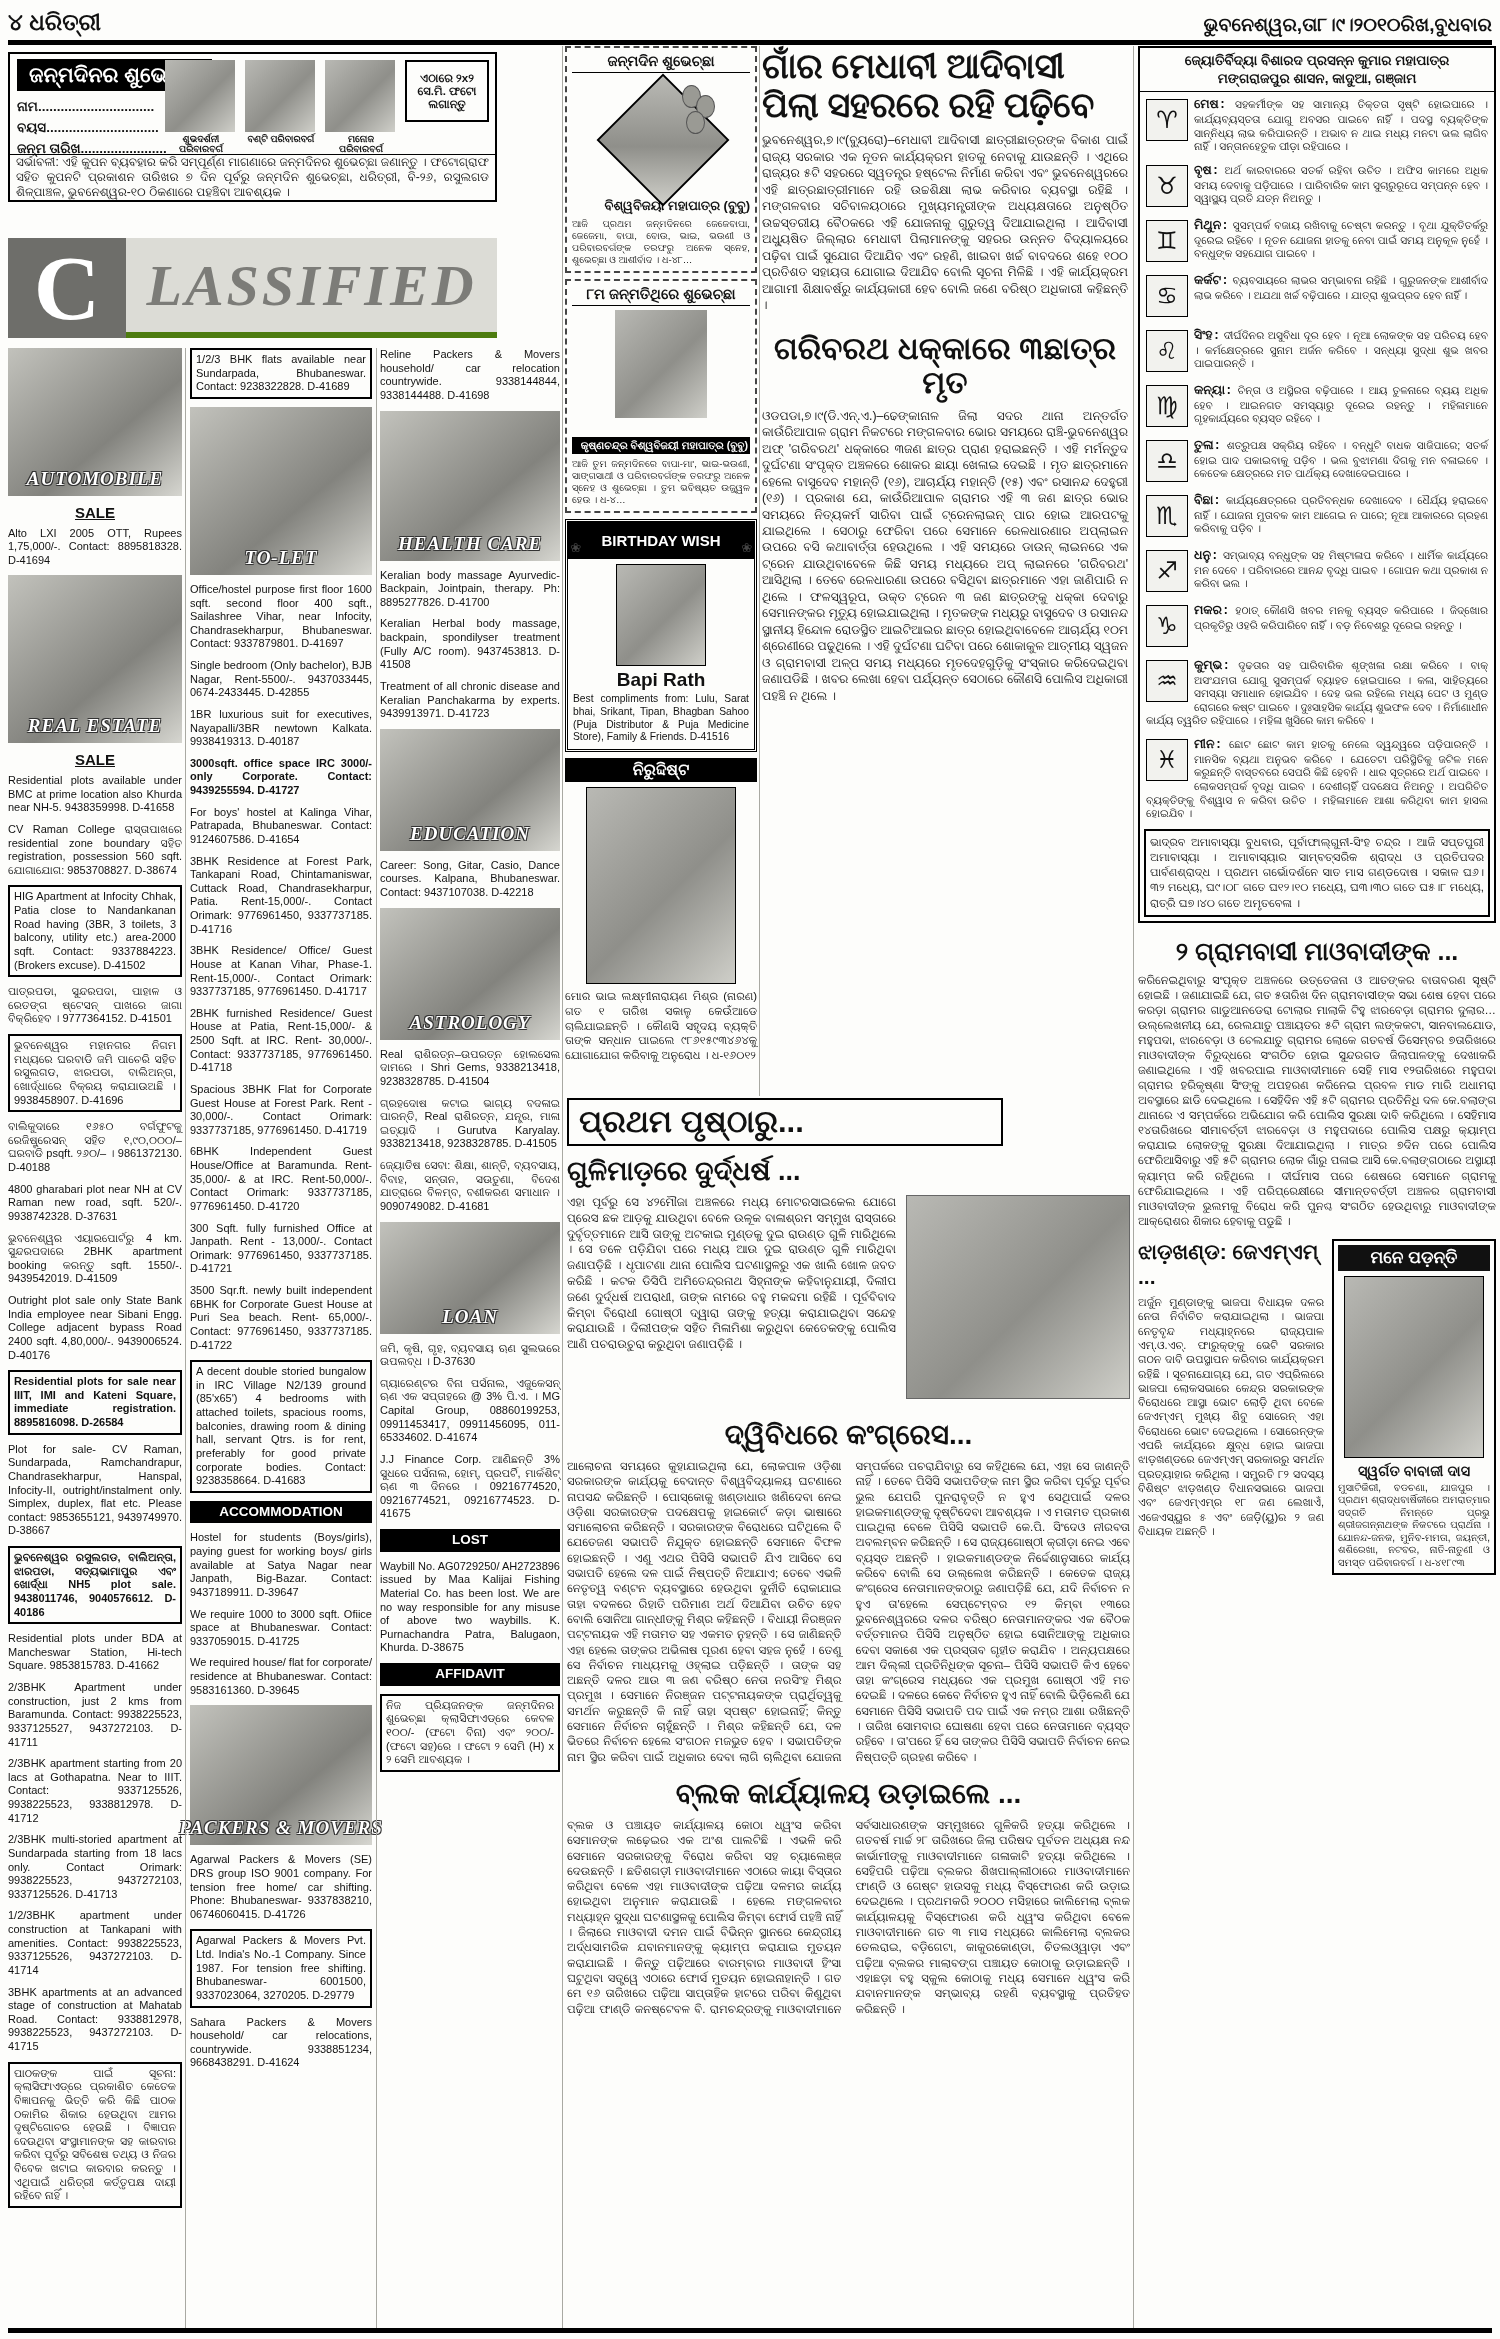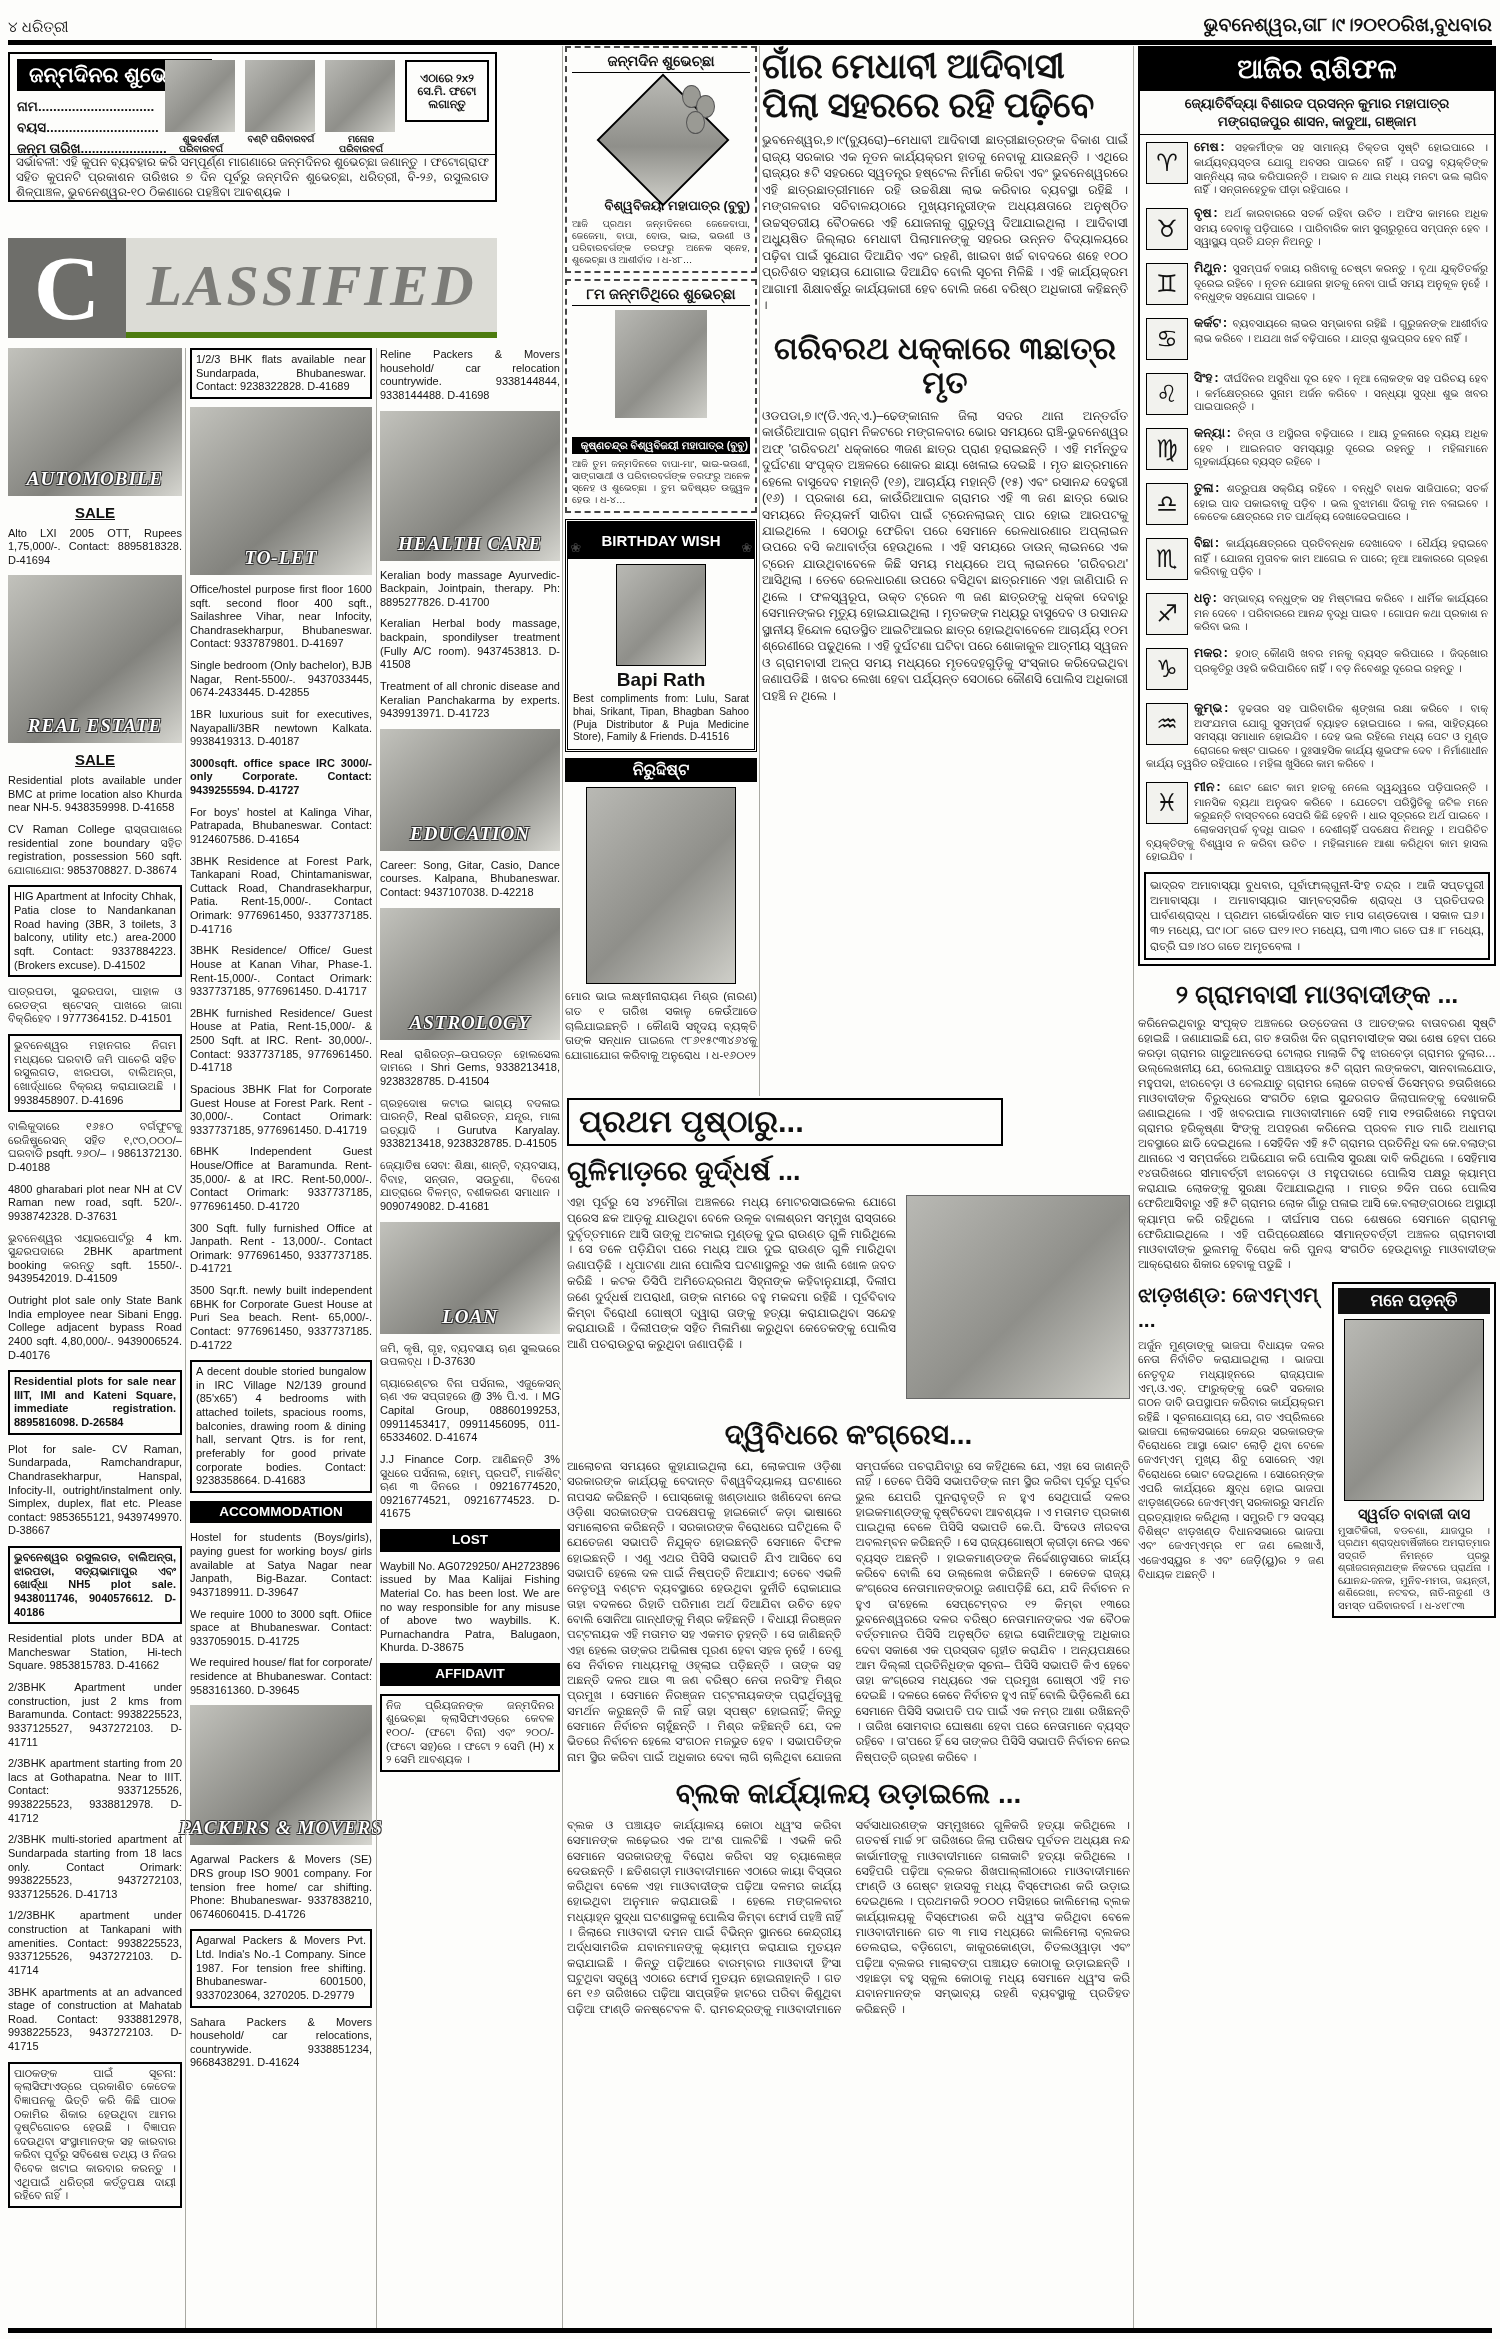--- a/index.html
+++ b/index.html
@@ -1,21 +1,21 @@
 <!DOCTYPE html>
 <html><head>
 <meta charset="utf-8">
 <style>
   html,body{margin:0;padding:0;background:#e8e8e4;}
   #page{position:relative;width:1500px;height:2339px;background:#fdfdfb;color:#111;
         font-family:"Liberation Sans","DejaVu Sans",sans-serif;overflow:hidden;}
   .abs{position:absolute;}
   
   .topbar{left:8px;top:2px;width:1484px;height:34px;display:flex;justify-content:space-between;align-items:flex-end;}
-  .pg-folio{font-size:15px;font-weight:normal;margin-top:40px;}
+  .pg-folio{font-size:23px;font-weight:bold;margin-top:40px;}
   .pg-date{font-size:19px;font-weight:bold;}
   .toprule{left:8px;top:40px;width:1484px;height:5px;background:#000;}
   
   .coupon{left:8px;top:52px;width:489px;height:150px;border:2px solid #000;padding:5px 7px;box-sizing:border-box;}
   .coupon-title{display:inline-block;background:#000;color:#fff;font-weight:bold;font-size:21px;padding:4px 12px;}
   .coupon-fields{margin-top:6px;font-size:13.5px;font-weight:bold;line-height:1.55;}
   .coupon-photos{position:absolute;right:6px;top:6px;display:flex;gap:8px;}
   .cp{width:72px;text-align:center;}
   .cp .ph{width:70px;height:72px;}
   .cp .cap{font-size:9.5px;font-weight:bold;line-height:1.1;margin-top:2px;}
@@ -295,21 +295,20 @@
       <div class="twocol">ଆଲୋଚନା ସମୟରେ କୁହାଯାଇଥିଲା ଯେ, ଲୋକପାଳ ଓଡ଼ିଶା ସରକାରଙ୍କ କାର୍ଯ୍ୟକୁ ବେଦାନ୍ତ ବିଶ୍ୱବିଦ୍ୟାଳୟ ଘଟଣାରେ ନାପସନ୍ଦ କରିଛନ୍ତି । ପୋସ୍କୋକୁ ଖଣ୍ଡାଧାର ଖଣିଦେବା ନେଇ ଓଡ଼ିଶା ସରକାରଙ୍କ ପଦକ୍ଷେପକୁ ହାଇକୋର୍ଟ କଡ଼ା ଭାଷାରେ ସମାଲୋଚନା କରିଛନ୍ତି । ସରକାରଙ୍କ ବିରୋଧରେ ଘଟିଥିଲେ ବି ଯେତେଜଣ ସଭାପତି ନିଯୁକ୍ତ ହୋଇଛନ୍ତି ସେମାନେ ବିଫଳ ହୋଇଛନ୍ତି । ଏଣୁ ଏଥର ପିସିସି ସଭାପତି ଯିଏ ଆସିବେ ସେ ସଭାପତି ହେଲେ ଦଳ ପାଇଁ ନିଷ୍ପତ୍ତି ନିଆଯାଏ; ତେବେ ଏଭଳି ନେତୃତ୍ୱ ବଣ୍ଟନ ବ୍ୟବସ୍ଥାରେ ହେଉଥିବା ଦୁର୍ନୀତି ରୋକାଯାଇ ତାହା ବଦଳରେ ରିହାତି ପରିମାଣ ଅର୍ଥ ଦିଆଯିବା ଉଚିତ ହେବ ବୋଲି ସୋନିଆ ଗାନ୍ଧୀଙ୍କୁ ମିଶ୍ର କହିଛନ୍ତି । ବିଧାୟୀ ନିରଞ୍ଜନ ପଟ୍ଟନାୟକ ଏହି ମତାମତ ସହ ଏକମତ ନୁହନ୍ତି । ସେ ଜାଣିଛନ୍ତି ଏହା ହେଲେ ତାଙ୍କର ଅଭିଳାଷ ପୂରଣ ହେବା ସହଜ ନୁହେଁ । ତେଣୁ ସେ ନିର୍ବାଚନ ମାଧ୍ୟମକୁ ଓହ୍ଲାଇ ପଡ଼ିଛନ୍ତି । ତାଙ୍କ ସହ ଅଛନ୍ତି ଦଳର ଆଉ ୩ ଜଣ ବରିଷ୍ଠ ନେତା ନରସିଂହ ମିଶ୍ର ପ୍ରମୁଖ । ସେମାନେ ନିରଞ୍ଜନ ପଟ୍ଟନାୟକଙ୍କ ପ୍ରାର୍ଥିତ୍ୱକୁ ସମର୍ଥନ କରୁଛନ୍ତି କି ନାହିଁ ତାହା ସ୍ପଷ୍ଟ ହୋଇନାହିଁ; କିନ୍ତୁ ସେମାନେ ନିର୍ବାଚନ ଚାହୁଁଛନ୍ତି । ମିଶ୍ର କହିଛନ୍ତି ଯେ, ଦଳ ଭିତରେ ନିର୍ବାଚନ ହେଲେ ସଂଗଠନ ମଜଭୁତ ହେବ । ସଭାପତିଙ୍କ ନାମ ସ୍ଥିର କରିବା ପାଇଁ ଅଧିକାର ଦେବା ଲାଗି ଚାଲିଥିବା ଯୋଜନା ସମ୍ପର୍କରେ ପଚରାଯିବାରୁ ସେ କହିଥିଲେ ଯେ, ଏହା ସେ ଜାଣନ୍ତି ନାହିଁ । ତେବେ ପିସିସି ସଭାପତିଙ୍କ ନାମ ସ୍ଥିର କରିବା ପୂର୍ବରୁ ପୂର୍ବର ଭୁଲ ଯେପରି ପୁନରାବୃତ୍ତି ନ ହୁଏ ସେଥିପାଇଁ ଦଳର ହାଇକମାଣ୍ଡଙ୍କୁ ଦୃଷ୍ଟିଦେବା ଆବଶ୍ୟକ । ଏ ମତାମତ ପ୍ରକାଶ ପାଇଥିଲା ବେଳେ ପିସିସି ସଭାପତି କେ.ପି. ସିଂଦେଓ ନୀରବତା ଅବଲମ୍ବନ କରିଛନ୍ତି । ସେ ରାଜ୍ୟଗୋଷ୍ଠୀ କ୍ରୀଡ଼ା ନେଇ ଏବେ ବ୍ୟସ୍ତ ଅଛନ୍ତି । ହାଇକମାଣ୍ଡଙ୍କ ନିର୍ଦ୍ଦେଶାନୁସାରେ କାର୍ଯ୍ୟ କରିବେ ବୋଲି ସେ ଉଲ୍ଲେଖ କରିଛନ୍ତି । କେତେକ ରାଜ୍ୟ କଂଗ୍ରେସ ନେତାମାନଙ୍କଠାରୁ ଜଣାପଡ଼ିଛି ଯେ, ଯଦି ନିର୍ବାଚନ ନ ହୁଏ ତା'ହେଲେ ସେପ୍ଟେମ୍ବର ୧୨ କିମ୍ବା ୧୩ରେ ଭୁବନେଶ୍ୱରରେ ଦଳର ବରିଷ୍ଠ ନେତାମାନଙ୍କର ଏକ ବୈଠକ ବର୍ତ୍ତମାନର ପିସିସି ଅନୁଷ୍ଠିତ ହୋଇ ସୋନିଆଙ୍କୁ ଅଧିକାର ଦେବା ସକାଶେ ଏକ ପ୍ରସ୍ତାବ ଗୃହୀତ କରାଯିବ । ଅନ୍ୟପକ୍ଷରେ ଆମ ଦିଲ୍ଲୀ ପ୍ରତିନିଧିଙ୍କ ସୂଚନା– ପିସିସି ସଭାପତି କିଏ ହେବେ ତାହା କଂଗ୍ରେସ ମଧ୍ୟରେ ଏକ ପ୍ରମୁଖ ଗୋଷ୍ଠୀ ଏହି ମତ ଦେଇଛି । ଦଳରେ କେବେ ନିର୍ବାଚନ ହୁଏ ନାହିଁ ବୋଲି ଭିଡ଼ିଲେଣି ଯେ ସେମାନେ ପିସିସି ସଭାପତି ପଦ ପାଇଁ ଏକ ନମ୍ର ଆଶା ରଖିଛନ୍ତି । ତାରିଖ ସୋମବାର ଘୋଷଣା ହେବା ପରେ ନେତାମାନେ ବ୍ୟସ୍ତ ରହିବେ । ତା'ପରେ ହିଁ ସେ ତାଙ୍କର ପିସିସି ସଭାପତି ନିର୍ବାଚନ ନେଇ ନିଷ୍ପତ୍ତି ଗ୍ରହଣ କରିବେ ।</div>
     </div>
     <div>
       <div class="sub-h">ବ୍ଲକ କାର୍ଯ୍ୟାଳୟ ଉଡ଼ାଇଲେ ...</div>
       <div class="twocol">ବ୍ଲକ ଓ ପଞ୍ଚାୟତ କାର୍ଯ୍ୟାଳୟ କୋଠା ଧ୍ୱଂସ କରିବା ସେମାନଙ୍କ ଲଢ଼େଇର ଏକ ଅଂଶ ପାଲଟିଛି । ଏଭଳି କରି ସେମାନେ ସରକାରଙ୍କୁ ବିରୋଧ କରିବା ସହ ଚ୍ୟାଲେଞ୍ଜ ଦେଉଛନ୍ତି । ଛତିଶଗଡ଼ୀ ମାଓବାଦୀମାନେ ଏଠାରେ କାୟା ବିସ୍ତାର କରିଥିବା ବେଳେ ଏହା ମାଓବାଦୀଙ୍କ ପଢ଼ିଆ ଦଳମର କାର୍ଯ୍ୟ ହୋଇଥିବା ଅନୁମାନ କରାଯାଉଛି । ହେଲେ ମଙ୍ଗଳବାର ମଧ୍ୟାହ୍ନ ସୁଦ୍ଧା ଘଟଣାସ୍ଥଳକୁ ପୋଲିସ କିମ୍ବା ଫୋର୍ସ ପହଞ୍ଚି ନାହିଁ । ଜିଲାରେ ମାଓବାଦୀ ଦମନ ପାଇଁ ବିଭିନ୍ନ ସ୍ଥାନରେ କେନ୍ଦ୍ରୀୟ ଅର୍ଦ୍ଧସାମରିକ ଯବାନମାନଙ୍କୁ କ୍ୟାମ୍ପ କରାଯାଇ ମୁତୟନ କରାଯାଇଛି । କିନ୍ତୁ ପଢ଼ିଆରେ ବାରମ୍ବାର ମାଓବାଦୀ ହିଂସା ଘଟୁଥିବା ସତ୍ତ୍ୱେ ଏଠାରେ ଫୋର୍ସ ମୁତୟନ ହୋଇନାହାନ୍ତି । ଗତ ମେ ୧୬ ତାରିଖରେ ପଢ଼ିଆ ସାପ୍ତାହିକ ହାଟରେ ପରିବା କିଣୁଥିବା ପଢ଼ିଆ ଫାଣ୍ଡି କନଷ୍ଟେବଳ ବି. ରାମଚନ୍ଦ୍ରଙ୍କୁ ମାଓବାଦୀମାନେ ସର୍ବସାଧାରଣଙ୍କ ସମ୍ମୁଖରେ ଗୁଳିକରି ହତ୍ୟା କରିଥିଲେ । ଗତବର୍ଷ ମାର୍ଚ୍ଚ ୨୮ ତାରିଖରେ ଜିଲା ପରିଷଦ ପୂର୍ବତନ ଅଧ୍ୟକ୍ଷ ନନ୍ଦ କାର୍ଭାମୀଙ୍କୁ ମାଓବାଦୀମାନେ ଗଳାକାଟି ହତ୍ୟା କରିଥିଲେ । ସେହିପରି ପଢ଼ିଆ ବ୍ଲକର ଶିଖପାଲ୍ଲୀଠାରେ ମାଓବାଦୀମାନେ ଫାଣ୍ଡି ଓ ଗେଷ୍ଟ ହାଉସକୁ ମଧ୍ୟ ବିସ୍ଫୋରଣ କରି ଉଡ଼ାଇ ଦେଇଥିଲେ । ପ୍ରଥମକରି ୨୦୦୦ ମସିହାରେ କାଲିମେଲା ବ୍ଲକ କାର୍ଯ୍ୟାଳୟକୁ ବିସ୍ଫୋରଣ କରି ଧ୍ୱଂସ କରିଥିବା ବେଳେ ମାଓବାଦୀମାନେ ଗତ ୩ ମାସ ମଧ୍ୟରେ କାଲିମେଲା ବ୍ଲକର ତେଲରାଇ, ବଡ଼ିଗେଟା, କାକୁରକୋଣ୍ଡା, ଚିତଲଓ୍ୱାଡ଼ା ଏବଂ ପଢ଼ିଆ ବ୍ଲକର ମାଲାବଙ୍ଗ ପଞ୍ଚାୟତ କୋଠାକୁ ଉଡ଼ାଇଛନ୍ତି । ଏହାଛଡ଼ା ବହୁ ସ୍କୁଲ କୋଠାକୁ ମଧ୍ୟ ସେମାନେ ଧ୍ୱଂସ କରି ଯବାନମାନଙ୍କ ସମ୍ଭାବ୍ୟ ରହଣି ବ୍ୟବସ୍ଥାକୁ ପ୍ରତିହତ କରିଛନ୍ତି ।</div>
     </div>
   </div>
 
   <div class="abs rightcol">
     <div class="horo">
-      <div class="horo-banner">ଆଜିର ରାଶିଫଳ</div>
       <div class="horo-astrologer">
         <div>ଜ୍ୟୋତିର୍ବିଦ୍ୟା ବିଶାରଦ ପ୍ରସନ୍ନ କୁମାର ମହାପାତ୍ର</div>
         <div>ମଙ୍ଗରାଜପୁର ଶାସନ, କାଦୁଆ, ଗଞ୍ଜାମ</div>
       </div>
       <div>
 
           <div class="sign">
             <div class="icon">
               <span>♈</span>
             </div>

